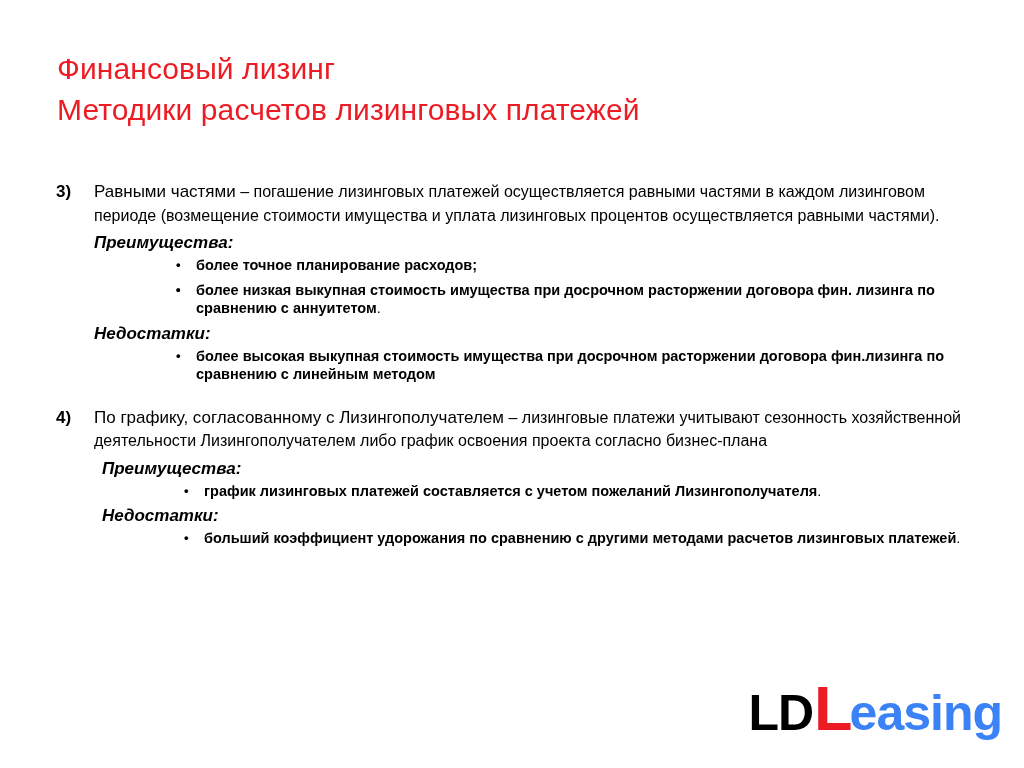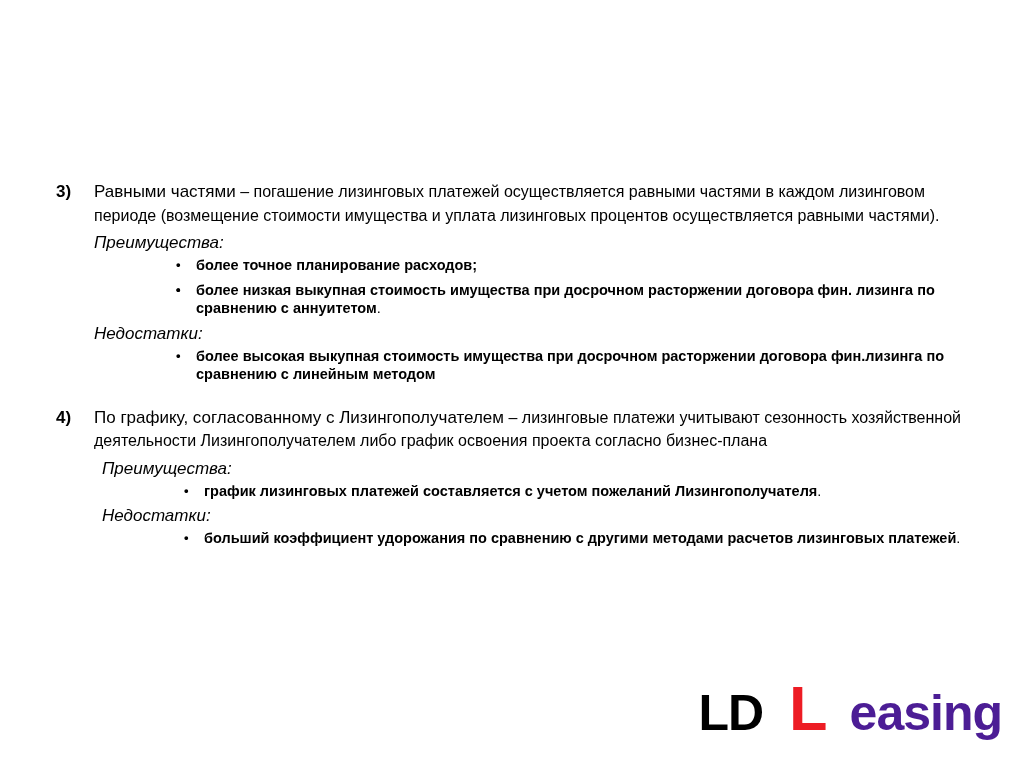--- a/index.html
+++ b/index.html
@@ -76,20 +76,21 @@
     font-weight: normal;
     font-size: 16px;
     text-align: right;
   }
 
   .sub-head {
     font-style: italic;
     font-size: 17px;
     line-height: 26px;
     margin-top: 3px;
+    font-weight: bold;
   }
   .sub-head.ind1 { margin-left: 38px; }
   .sub-head.ind2 { margin-left: 46px; }
 
   ul.bullets {
     list-style: none;
     margin: 0;
     padding: 0;
   }
   ul.bullets.ind1 { margin-left: 118px; }
@@ -120,48 +121,51 @@
   .gap-sec4 { height: 22px; }
 
   
   .logo {
     position: absolute;
     right: 22px;
     bottom: 28px;
     display: flex;
     align-items: baseline;
     line-height: 1;
-    gap: 25px;
   }
   .logo .ld {
     color: #000000;
     font-size: 50px;
     font-weight: bold;
     letter-spacing: -1px;
   }
   .logo .bigL {
     color: #ED1C24;
     font-size: 63px;
     font-weight: bold;
     letter-spacing: -3px;
     margin-left: 1px;
   }
   .logo .easing {
-    color: #4c1d95;
+    color: #3b82f6;
     font-size: 50px;
     font-weight: bold;
     letter-spacing: -1px;
     margin-left: 0px;
   }
 </style>
 </head>
 <body>
 
 <div class="slide">
 
+  <div class="title-block">
+    <div class="title-line">Финансовый лизинг</div>
+    <div class="title-line">Методики расчетов лизинговых платежей</div>
+  </div>
 
   <div class="body-block">
 
     <div class="num-item">
       <span class="num-marker">3)</span>
       <div class="num-para">
         <span class="lead">Равными частями</span><span class="rest"> – погашение лизинговых платежей осуществляется равными частями в каждом лизинговом периоде (возмещение стоимости имущества и уплата лизинговых процентов осуществляется равными частями).</span>
       </div>
     </div>
 

